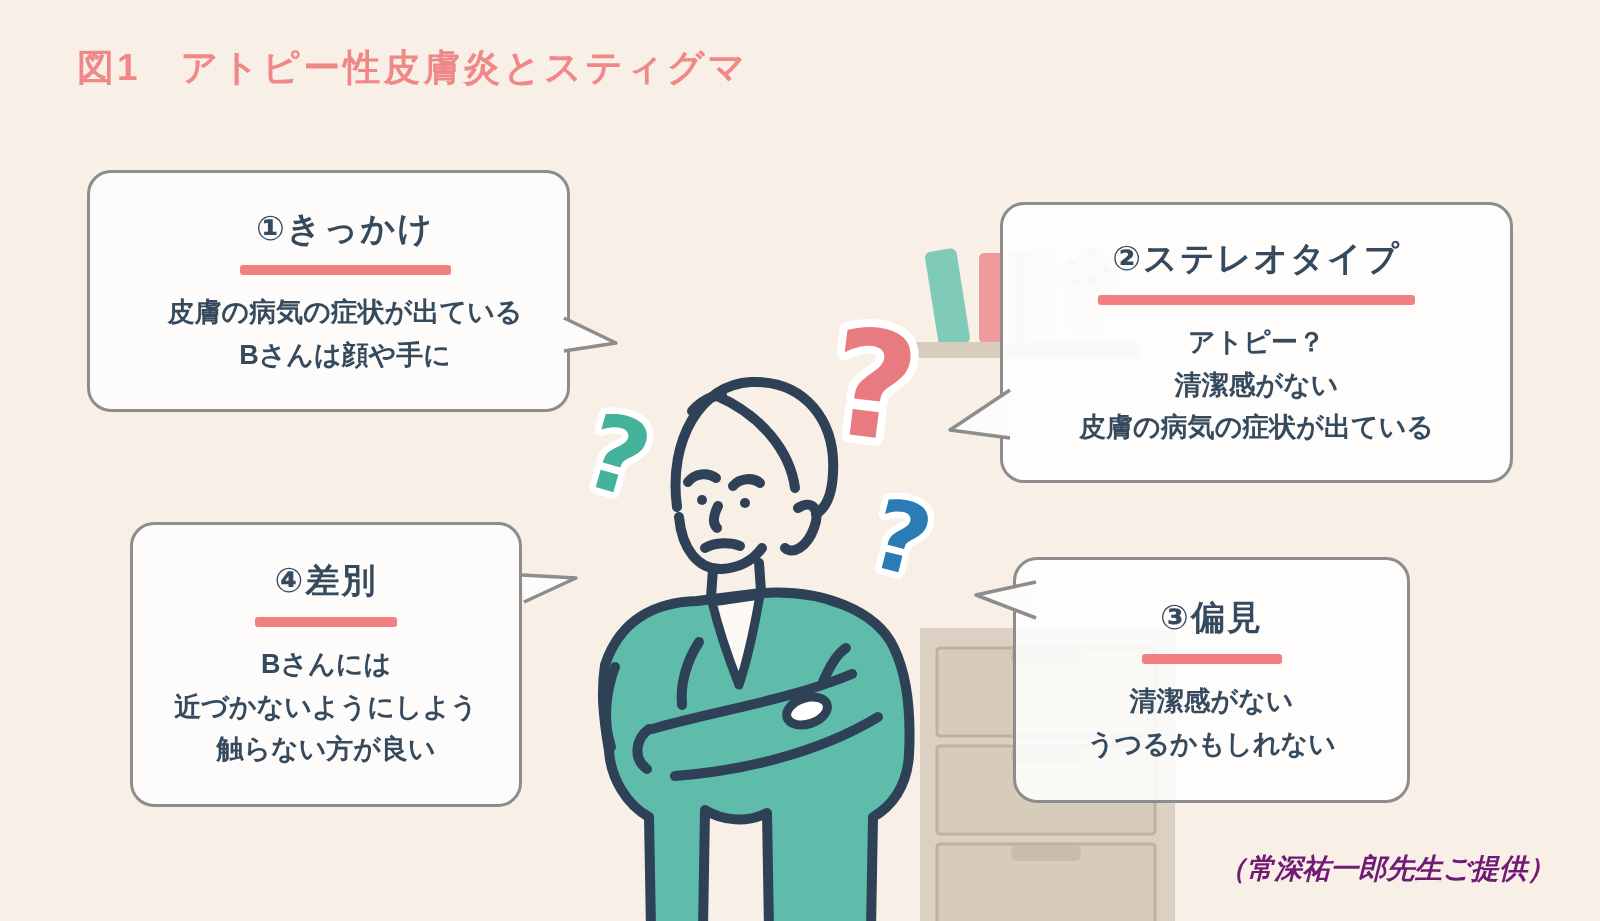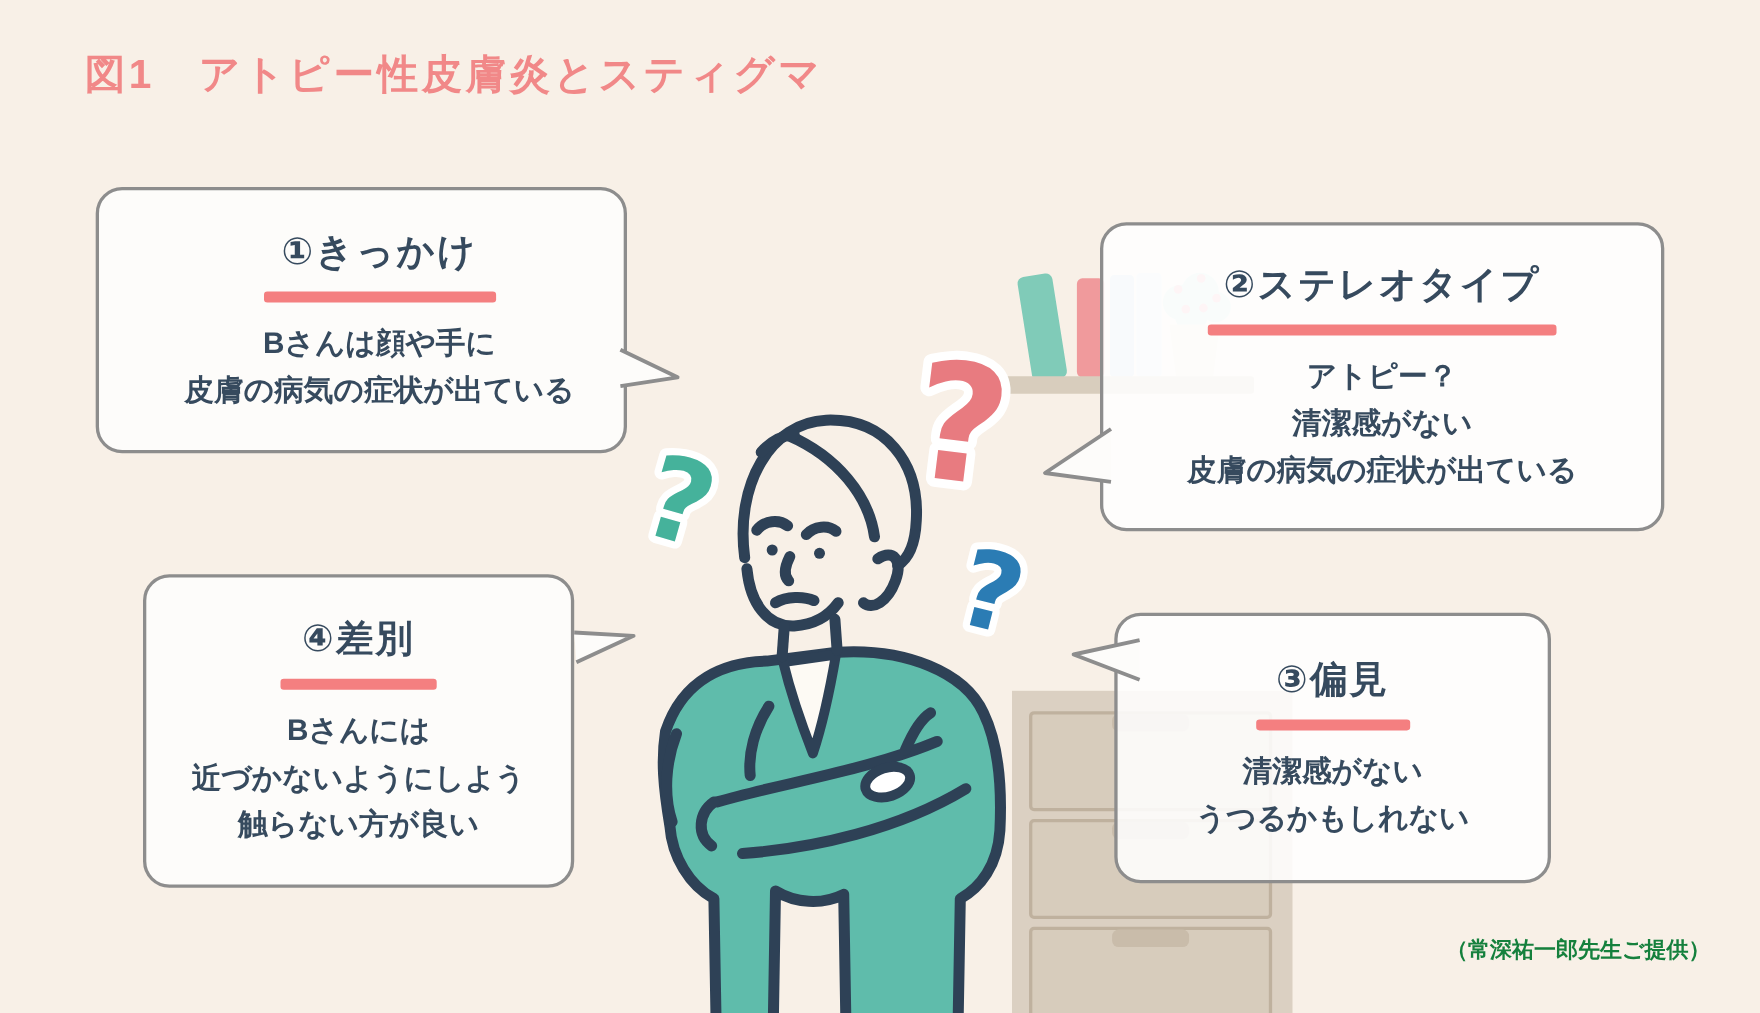--- a/index.html
+++ b/index.html
@@ -42,21 +42,21 @@
   #bubble-4{left:130px;top:522px;width:392px;height:285px;}
   #bubble-4 .underline{width:142px;}
   .tail{position:absolute;z-index:3;overflow:visible;}
   #tail-1{left:560px;top:310px;}
   #tail-2{left:940px;top:384px;}
   #tail-3{left:966px;top:576px;}
   #tail-4{left:516px;top:566px;}
   
   .credit{
     position:absolute;right:45px;top:850px;z-index:2;
-    font-size:20px;font-weight:bold;color:#15803d;white-space:nowrap;
+    font-size:28px;font-weight:bold;color:#701a75;white-space:nowrap;font-style:italic;
   }
 </style>
 </head>
 <body>
 
 <div class="stage">
 
   <h1 class="fig-title">図1　アトピー性皮膚炎とスティグマ</h1>
 
   <svg id="bookshelf" class="art" width="260" height="130" viewBox="0 0 260 130">
@@ -134,22 +134,22 @@
     <g font-family="'DejaVu Sans','Liberation Sans',sans-serif" font-weight="bold" text-anchor="middle" paint-order="stroke" stroke="#ffffff" stroke-linejoin="round">
       <text x="58" y="192" font-size="104" fill="#45b29b" stroke-width="13" transform="rotate(16 58 155)">?</text>
       <text x="312" y="137" font-size="148" fill="#e87b80" stroke-width="16" transform="rotate(7 312 100)">?</text>
       <text x="342" y="272" font-size="97" fill="#2b7cb4" stroke-width="13" transform="rotate(14 342 235)">?</text>
     </g>
   </svg>
 
   <div class="bubble" id="bubble-1">
     <div class="btitle">①きっかけ</div>
     <div class="underline"></div>
+    <div class="bline">皮膚の病気の症状が出ている</div>
     <div class="bline">Bさんは顔や手に</div>
-    <div class="bline">皮膚の病気の症状が出ている</div>
   </div>
   <svg class="tail" id="tail-1" width="66" height="50">
     <path d="M 4 8 L 56 33 L 4 41" fill="#fdfcfa" stroke="#8d8d8d" stroke-width="3.5" stroke-linejoin="round"></path>
   </svg>
 
   <div class="bubble" id="bubble-2">
     <div class="btitle">②ステレオタイプ</div>
     <div class="underline"></div>
     <div class="bline">アトピー？</div>
     <div class="bline">清潔感がない</div>

